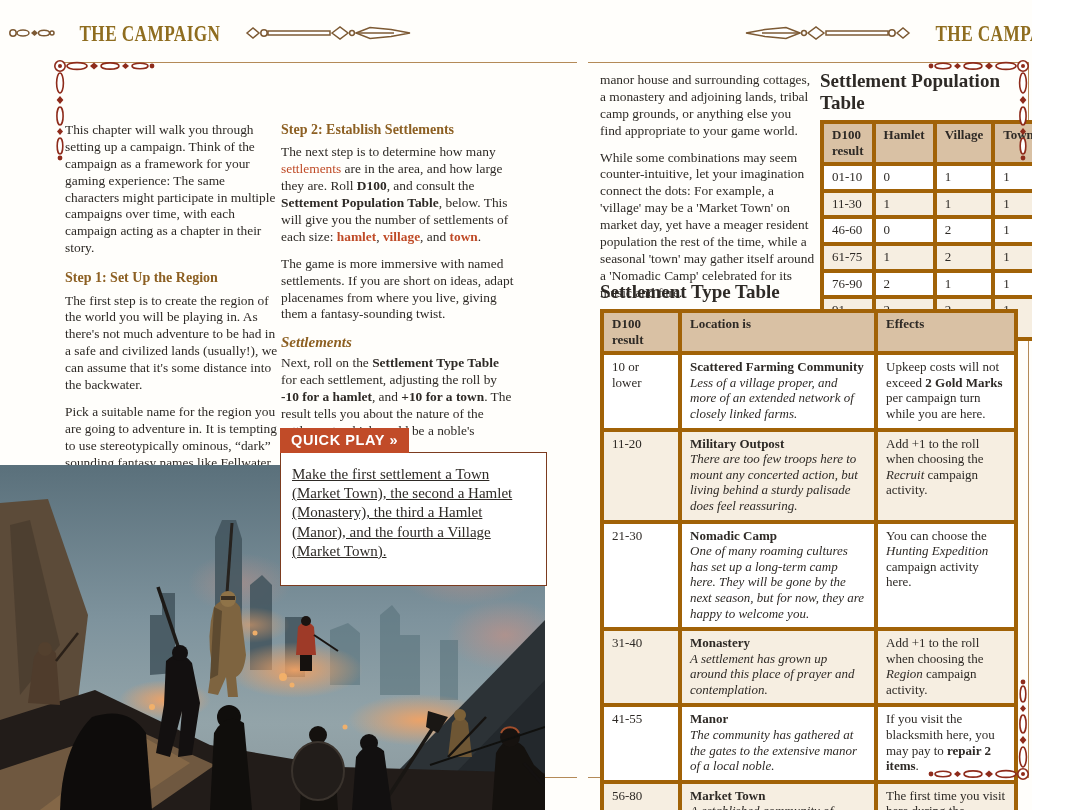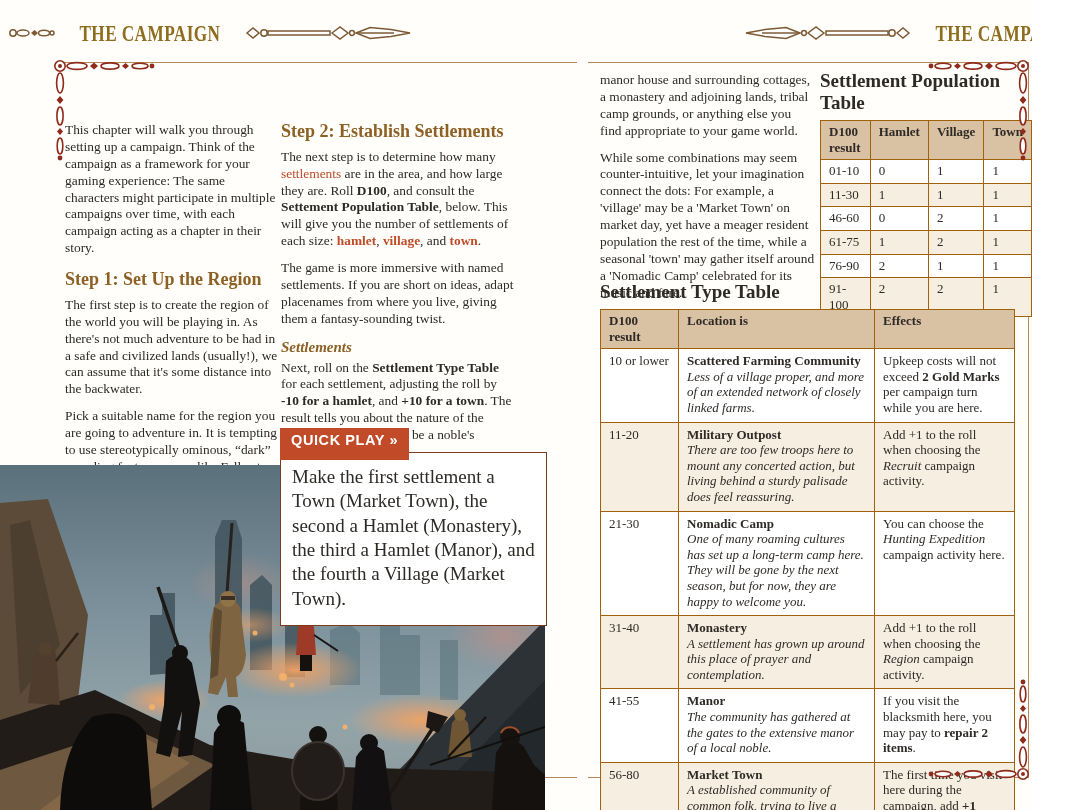--- a/index.html
+++ b/index.html
@@ -11,40 +11,40 @@
   .hdr-title{font-size:21px;color:#8f6d1f;white-space:nowrap;font-weight:700;}
   
   .fline{position:absolute;background:#b48a58;}
   
   .page-title{position:absolute;left:95px;top:72px;width:400px;text-align:center;
               font-size:31px;color:#a5802c;font-weight:700;white-space:nowrap;}
   .page-title .diamond{font-size:13px;vertical-align:7px;padding:0 10px;}
   
   .col{position:absolute;font-size:13.4px;line-height:1.26;}
   .col p{margin:0 0 10px;}
-  .step-h{font-size:18px;font-weight:700;color:#8d6023;margin:13px 0 7px;line-height:1.1;}
+  .step-h{font-size:14px;font-weight:700;color:#8d6023;margin:13px 0 7px;line-height:1.1;}
   .step-h.first{margin-top:0;}
   .sub-h{font-size:15px;font-weight:700;font-style:italic;color:#8d6023;margin:10px 0 3px;}
   .seg-b{font-weight:700;}
   .seg-i{font-style:italic;}
   .seg-r{color:#bf4a26;}
   .seg-rb{color:#bf4a26;font-weight:700;}
   
   .qp-tab{position:absolute;left:280px;top:428px;z-index:6;background:#c14b28;color:#fff;
           font-family:"Liberation Sans",sans-serif;font-weight:700;font-size:14.5px;
-          padding:4px 11px 12px;letter-spacing:.6px;}
+          padding:4px 11px 5px;letter-spacing:.6px;}
   .qp-box{position:absolute;left:280px;top:452px;z-index:5;width:243px;background:#fff;
-          border:1.5px solid #7c3b1f;padding:12px 11px 14px;font-size:19px;line-height:1.28;}
+          border:1.5px solid #7c3b1f;padding:12px 11px 24px;font-size:15px;line-height:1.28;text-decoration:underline;}
   
   .art{position:absolute;left:0;top:465px;z-index:2;display:block;}
   
   .tbl-wrap{position:absolute;}
   .tbl-title{font-size:19px;font-weight:700;margin:0 0 6px;}
   table{border-collapse:collapse;font-size:13px;line-height:1.2;background:#fff;}
-  th,td{border:1px solid #a16207;padding:3px 8px 4px;vertical-align:top;text-align:left;}
+  th,td{border:4px solid #a16207;padding:3px 8px 4px;vertical-align:top;text-align:left;}
   thead th{background:#d9c1a4;font-weight:700;}
   tbody tr:nth-child(even){background:#f6eee1;}
   .loc-name{font-weight:700;}
   .loc-desc{font-style:italic;}
   #type-table td{padding:4px 8px 6px;}
   
   .page-num{position:absolute;left:1035px;top:752px;font-size:25px;color:#a5802c;font-weight:700;}
   .orn{position:absolute;z-index:3;}
 </style>
 </head>

